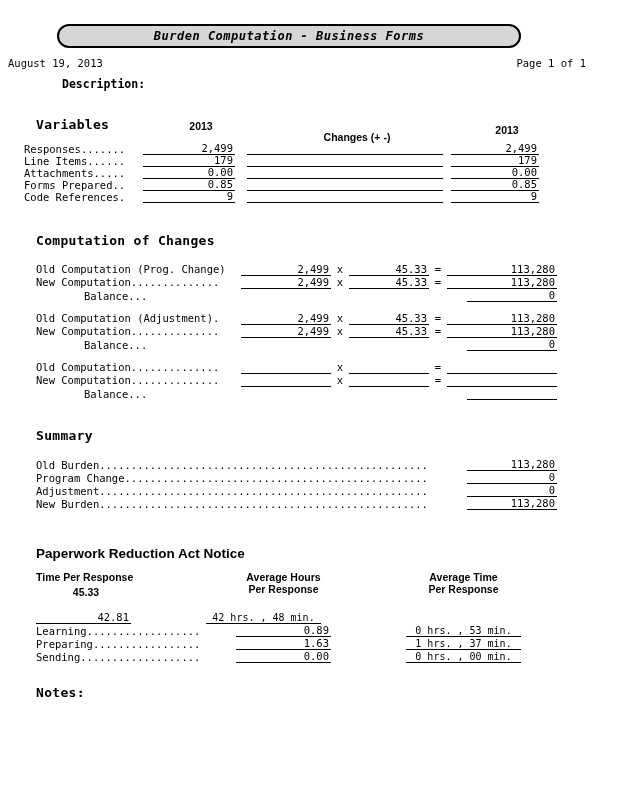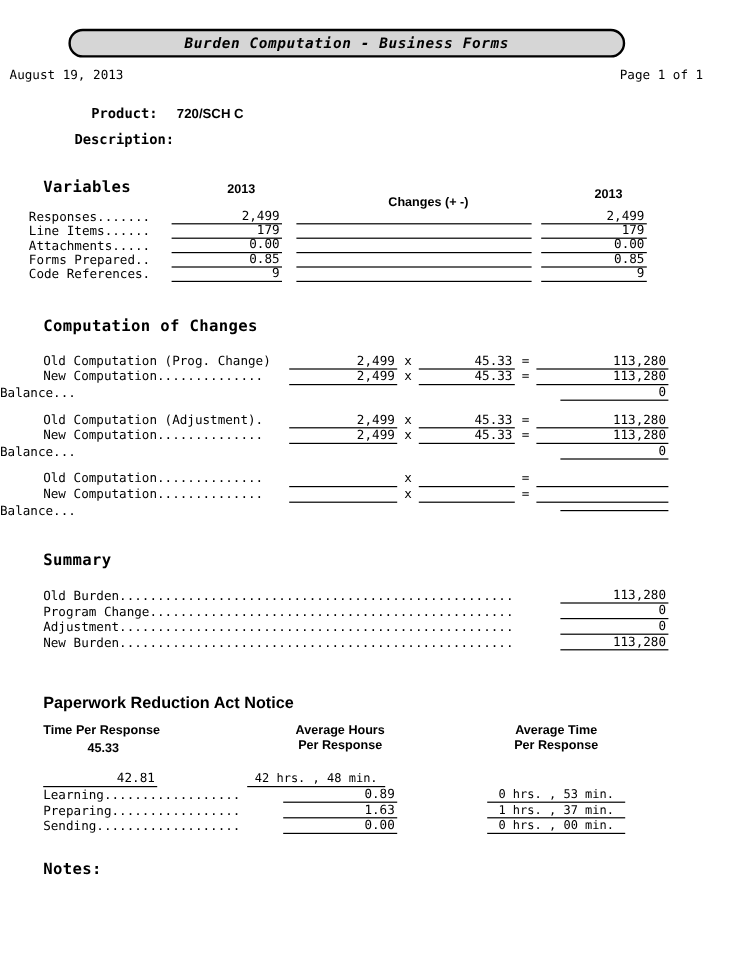--- a/index.html
+++ b/index.html
@@ -46,21 +46,21 @@
   .comp-head { margin-top:30px; }
   .comp-row { display:flex; margin-left:36px; height:13px; font-size:10.5px; }
   .comp-label { width:205px; }
   .comp-a { width:90px; }
   .comp-sep { width:18px; text-align:center; padding-bottom:1px; }
   .comp-b { width:80px; }
   .comp-res { width:110px; }
   .mt15 { margin-top:15px; }
   .mt10 { margin-top:10px; }
 
-  .bal-row { display:flex; align-items:center; margin-right:65px; height:13px; font-size:10.5px; }
+  .bal-row { display:flex; align-items:flex-end; margin-left:84px; margin-right:65px; height:13px; font-size:10.5px; }
   .bal-val { margin-left:auto; width:90px; }
 
   .sum-head { margin-top:28px; }
   .sum-row { display:flex; align-items:flex-end; margin-left:36px; margin-right:65px; height:13px; font-size:10.5px; }
   .sum-val { margin-left:auto; width:90px; }
 
   .pra-head-title { margin:36px 0 0 36px; font-family:"Liberation Sans",sans-serif; font-weight:bold; font-size:13.5px; }
   .pra-cols { position:relative; height:40px; margin-top:10px; font-family:"Liberation Sans",sans-serif; font-weight:bold; font-size:10.5px; }
   .tpr { position:absolute; left:36px; top:0; }
   .tpr-val { position:absolute; left:36px; top:15px; width:100px; text-align:center; }
@@ -82,24 +82,20 @@
 
   <div class="banner">
     <span class="banner-title">Burden Computation - Business Forms</span>
   </div>
 
   <div class="meta">
     <span>August 19, 2013</span>
     <span>Page 1 of 1</span>
   </div>
 
-  <div class="product-row">
-    <span>Product:</span>
-    <span class="product-value">720/SCH C</span>
-  </div>
   <div class="desc-row">Description:</div>
 
   <div class="vars-head">
     <span class="vh-title">Variables</span>
     <span class="vh-col vh-c1">2013</span>
     <span class="vh-col vh-c2">Changes (+ -)</span>
     <span class="vh-col vh-c3">2013</span>
   </div>
 
   <div class="var-row mt8">

